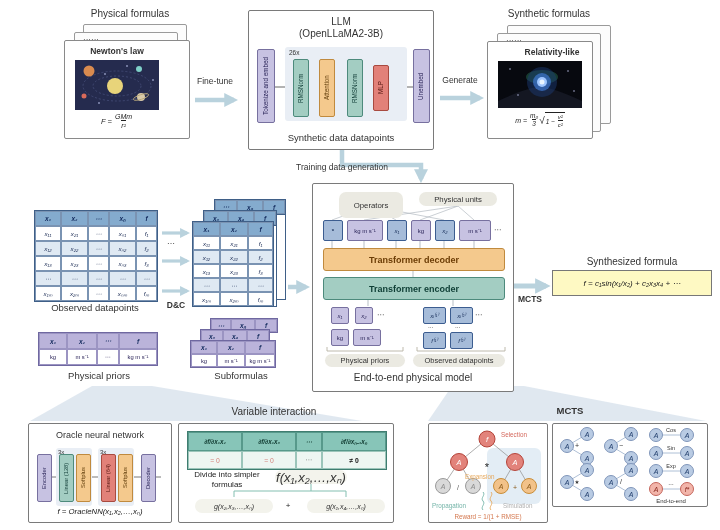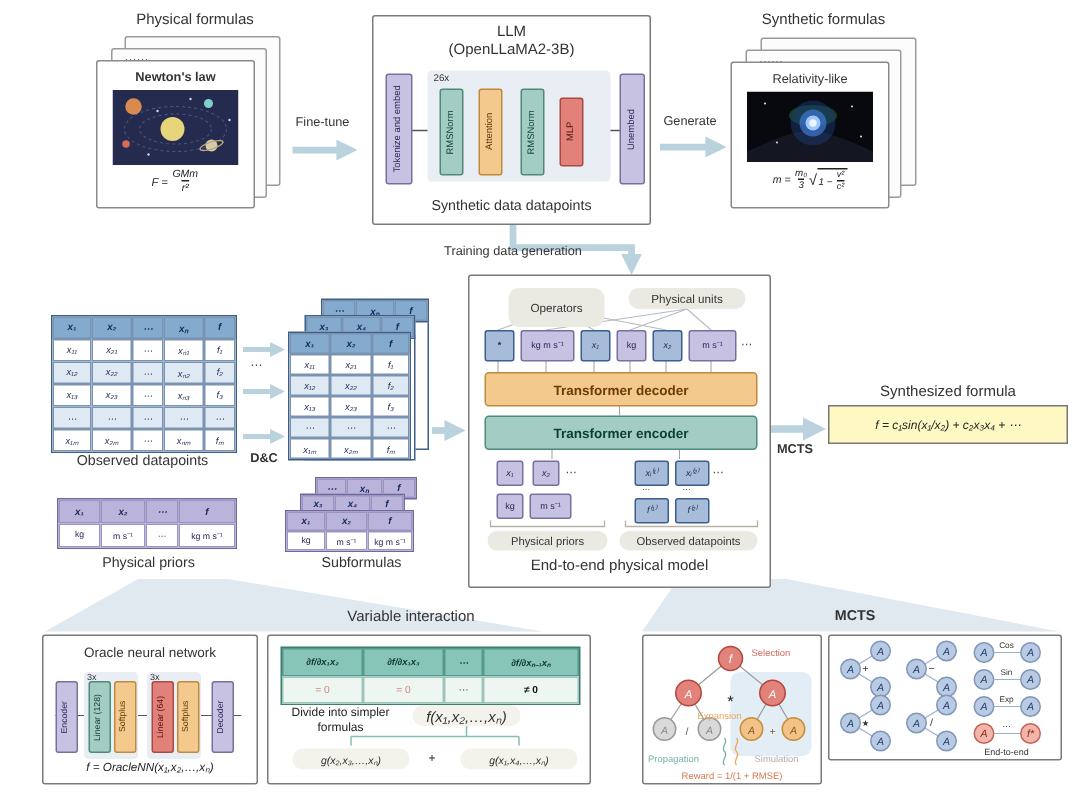--- a/index.html
+++ b/index.html
@@ -60,21 +60,21 @@
     <line x1="162" y1="291" x2="187" y2="291" stroke="#b9d2dd" stroke-width="3.2" marker-end="url(#ah)"></line>
     <line x1="288" y1="287" x2="306" y2="287" stroke="#b9d2dd" stroke-width="4.5" marker-end="url(#ah)"></line>
     <line x1="514" y1="286" x2="546" y2="286" stroke="#b9d2dd" stroke-width="5" marker-end="url(#ah)"></line>
   </svg>
 
   <div class="abs ttl" style="left:55px;top:8px;width:150px;">Physical formulas</div>
   <div class="bcard" style="left:83px;top:24px;width:102px;height:98px;"></div>
   <div class="bcard" style="left:74px;top:32px;width:102px;height:98px;">
     <div class="abs" style="left:8px;top:2px;font-size:8px;color:#555;">······</div>
   </div>
-  <div class="card" style="left:64px;top:40px;width:104px;height:97px;">
+  <div class="card" style="left:64px;top:40px;width:104px;height:97px;padding-left:20px;">
     <div class="abs scap" style="left:0;top:5px;width:104px;font-weight:bold;">Newton's law</div>
     <svg class="abs" style="left:10px;top:19px;" width="84" height="50">
       <rect x="0" y="0" width="84" height="50" fill="#252b4e"></rect>
       <ellipse cx="42" cy="26" rx="34" ry="15" fill="none" stroke="#4a5380" stroke-width="0.7" stroke-dasharray="2,2"></ellipse>
       <ellipse cx="42" cy="26" rx="24" ry="10" fill="none" stroke="#4a5380" stroke-width="0.7" stroke-dasharray="2,2"></ellipse>
       <circle cx="14" cy="11" r="5.5" fill="#d98b4f"></circle>
       <circle cx="40" cy="26" r="8" fill="#e8d47a"></circle>
       <circle cx="64" cy="9" r="3" fill="#7fd0c8"></circle>
       <circle cx="9" cy="36" r="2.5" fill="#d96a5a"></circle>
       <circle cx="66" cy="37" r="4" fill="#d8c9a8"></circle>
@@ -115,21 +115,21 @@
   </div>
 
   <div class="abs scap" style="left:432px;top:75px;width:56px;">Generate</div>
 
   <div class="abs ttl" style="left:474px;top:8px;width:150px;">Synthetic formulas</div>
   <div class="bcard" style="left:507px;top:25px;width:102px;height:97px;"></div>
   <div class="bcard" style="left:497px;top:33px;width:102px;height:97px;">
     <div class="abs" style="left:8px;top:2px;font-size:8px;color:#555;">······</div>
   </div>
   <div class="card" style="left:487px;top:41px;width:104px;height:96px;">
-    <div class="abs scap" style="left:0;top:5px;width:104px;font-weight:normal;">Relativity-like</div>
+    <div class="abs scap" style="left:12px;top:5px;width:104px;font-weight:bold;">Relativity-like</div>
     <svg class="abs" style="left:10px;top:19px;" width="84" height="47">
       <rect x="0" y="0" width="84" height="47" fill="#07090f"></rect>
       <path d="M0,40 Q30,26 42,26 Q54,26 84,40 L84,47 L0,47 Z" fill="#141722"></path>
       <ellipse cx="44" cy="16" rx="16" ry="7" fill="#3fae7a" opacity="0.3"></ellipse>
       <circle cx="44" cy="21" r="15" fill="#1c3f7a" opacity="0.45"></circle>
       <circle cx="44" cy="21" r="9" fill="#3f78d0" opacity="0.7"></circle>
       <circle cx="44" cy="21" r="5" fill="#9fc6ff"></circle>
       <circle cx="44" cy="21" r="2.5" fill="#eaf5ff"></circle>
       <circle cx="12" cy="8" r="0.7" fill="#cfd6ff"></circle>
         <circle cx="70" cy="10" r="0.7" fill="#cfd6ff"></circle>
@@ -337,21 +337,21 @@
       <div class="h" style="background:#87c5b8;color:#103a30;height:17px;font-size:6.3px;border-color:#57998b;">∂f/∂xₙ₋₁xₙ</div>
       <div style="background:#eef6f2;color:#d4837c;height:16px;font-style:normal;font-size:6.8px;border-color:#9cc5ba;">= 0</div>
       <div style="background:#eef6f2;color:#d4837c;height:16px;font-style:normal;font-size:6.8px;border-color:#9cc5ba;">= 0</div>
       <div style="background:#eef6f2;color:#555;height:16px;font-style:normal;font-size:6.8px;border-color:#9cc5ba;">⋯</div>
       <div style="background:#eef6f2;color:#111;height:16px;font-style:normal;font-weight:bold;font-size:6.8px;border-color:#9cc5ba;">≠ 0</div>
     </div>
     <svg class="abs" width="214" height="98" style="left:0;top:0;z-index:1">
       <path d="M132,60 v7 M55,67 H167 M55,67 v6 M167,67 v6" fill="none" stroke="#84bfb1" stroke-width="1"></path>
     </svg>
     <div class="abs" style="left:6px;top:46px;width:84px;font-size:8px;text-align:center;line-height:1.2;color:#222;z-index:2;">Divide into simpler formulas</div>
-    <div class="pill" style="left:96px;top:46px;width:72px;height:14px;background:#f3f3ec;font-size:10px;font-style:italic;">f(x₁,x₂,…,xₙ)</div>
+    <div class="pill" style="left:96px;top:46px;width:72px;height:14px;background:#f3f3ec;font-size:13px;font-style:italic;">f(x₁,x₂,…,xₙ)</div>
     <div class="pill" style="left:16px;top:75px;width:78px;height:14px;background:#f3f3ec;font-size:7px;font-style:italic;">g(x₂,x₃,…,xₙ)</div>
     <div class="abs" style="left:102px;top:77px;width:14px;font-size:8px;text-align:center;z-index:2;">+</div>
     <div class="pill" style="left:128px;top:75px;width:78px;height:14px;background:#f3f3ec;font-size:7px;font-style:italic;">g(x₁,x₄,…,xₙ)</div>
   </div>
 
   <div class="panel" style="left:428px;top:423px;width:118px;height:98px;">
     <svg width="118" height="98">
       <rect x="58" y="24" width="54" height="56" rx="6" fill="#dce8f3" opacity="0.8"></rect>
       <g stroke="#999" stroke-width="0.8">
         <line x1="58" y1="15" x2="30" y2="38"></line>

